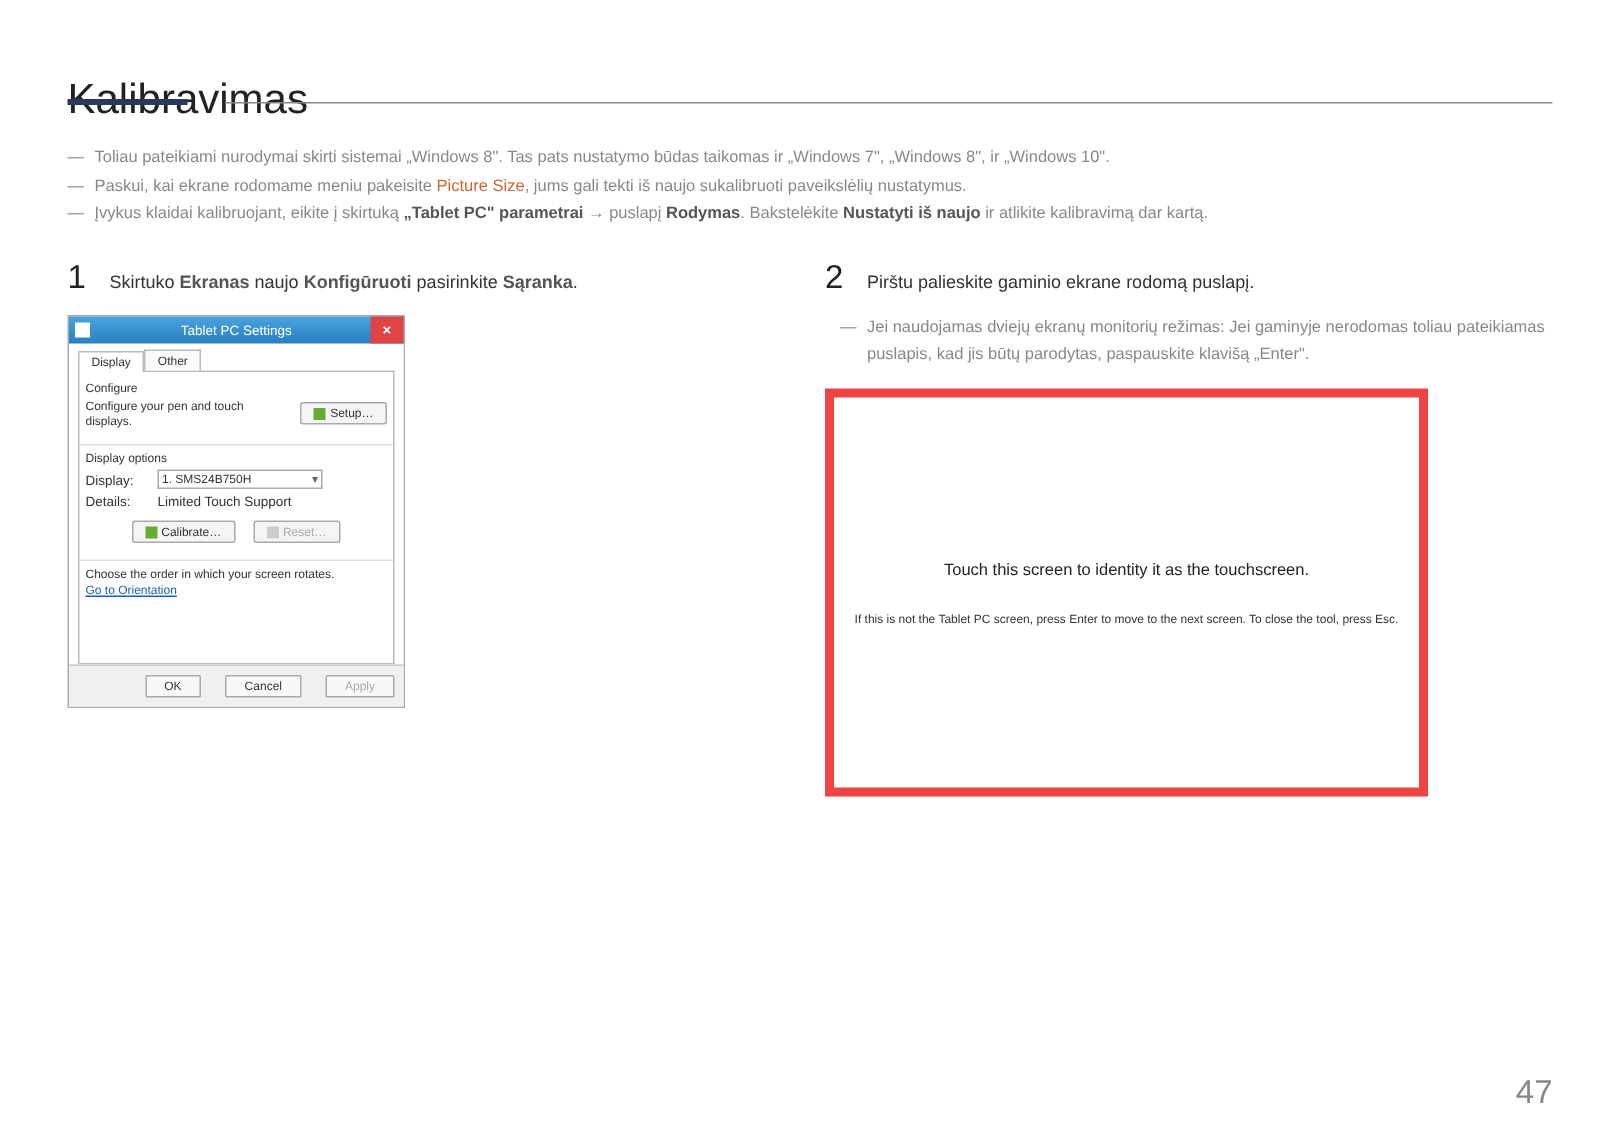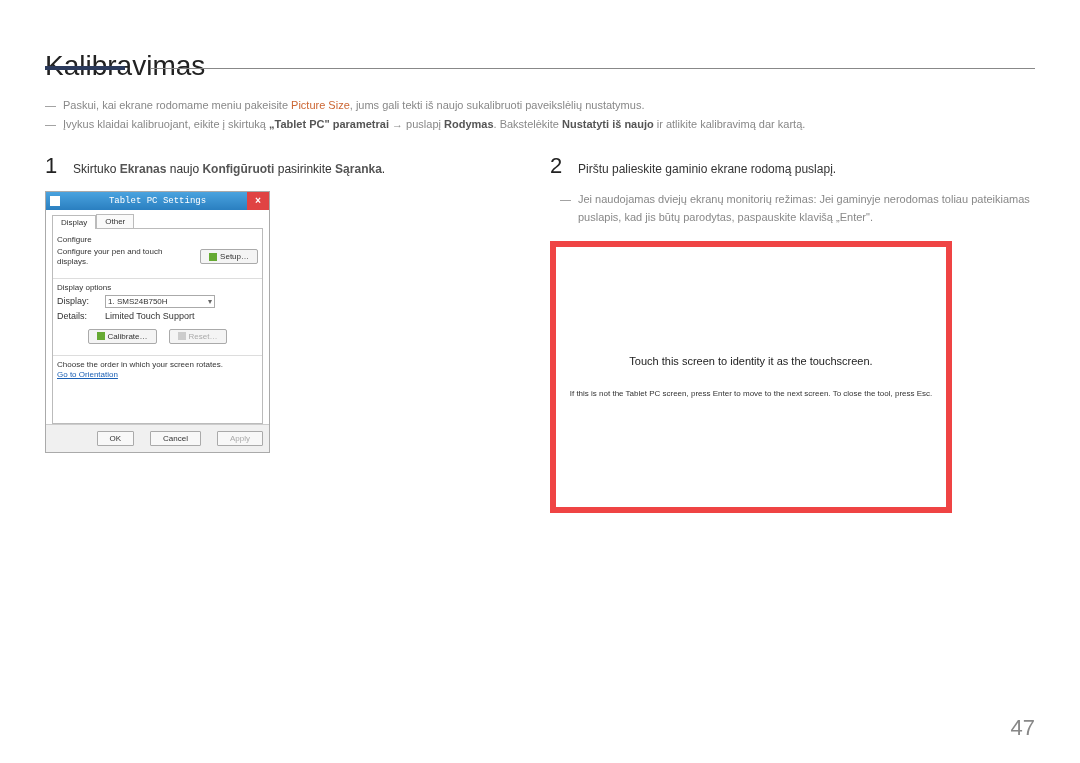--- a/index.html
+++ b/index.html
@@ -100,21 +100,20 @@
     background: #fff;
     margin-top: 8px;
   }
   .dlg-titlebar {
     background: linear-gradient(#4aa3df, #2a7fc0);
     height: 18px;
     display: flex;
     align-items: center;
     position: relative;
     color: #fff;
-    font-family: Liberation Mono, monospace;
   }
   .dlg-icon {
     position: absolute;
     left: 4px;
     width: 10px;
     height: 10px;
     background: #fff;
   }
   .dlg-title {
     flex: 1;
@@ -248,20 +247,23 @@
 </style>
 </head>
 <body>
 
 <div class="top-accent"></div>
 <div class="top-rule"></div>
 
 <h1 class="section-title">Kalibravimas</h1>
 
 <div class="notes">
+  <div class="note-line">
+    <span>Toliau pateikiami nurodymai skirti sistemai „Windows 8". Tas pats nustatymo būdas taikomas ir „Windows 7", „Windows 8", ir „Windows 10".</span>
+  </div>
   <div class="note-line">
     <span>Paskui, kai ekrane rodomame meniu pakeisite </span><span class="highlight-orange">Picture Size</span><span>, jums gali tekti iš naujo sukalibruoti paveikslėlių nustatymus.</span>
   </div>
   <div class="note-line">
     <span>Įvykus klaidai kalibruojant, eikite į skirtuką </span><span class="bold">„Tablet PC" parametrai</span><span class="arrow"> → </span><span> puslapį </span><span class="bold">Rodymas</span><span>. Bakstelėkite </span><span class="bold">Nustatyti iš naujo</span><span> ir atlikite kalibravimą dar kartą.</span>
   </div>
 </div>
 
 <div class="columns">
 

